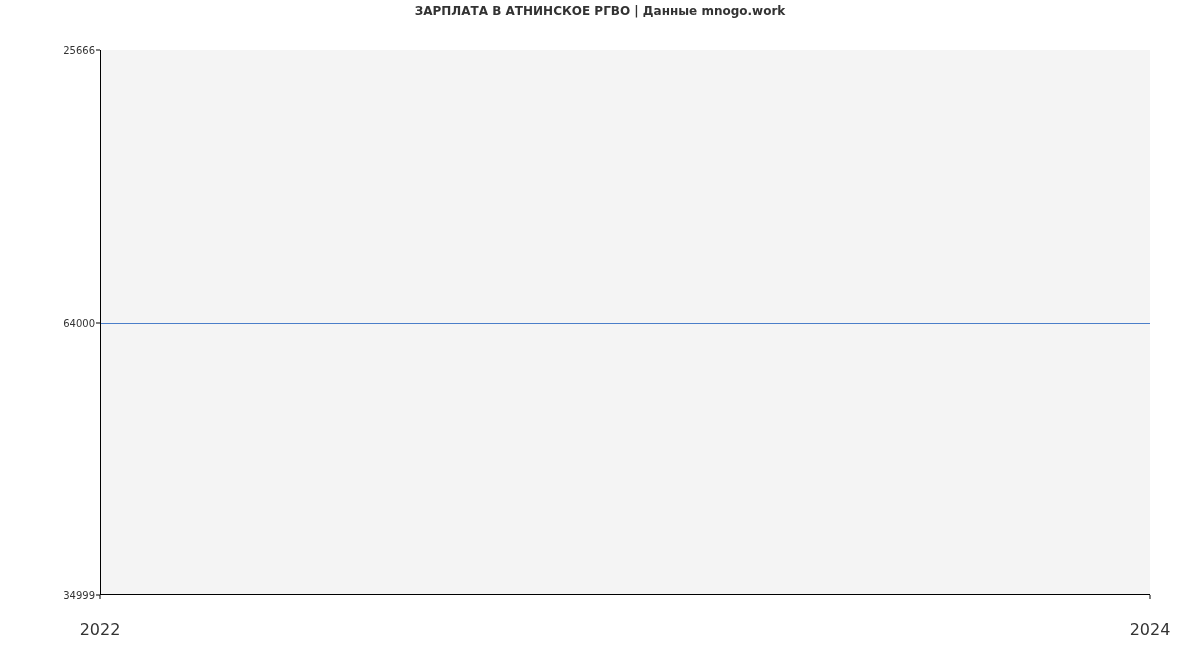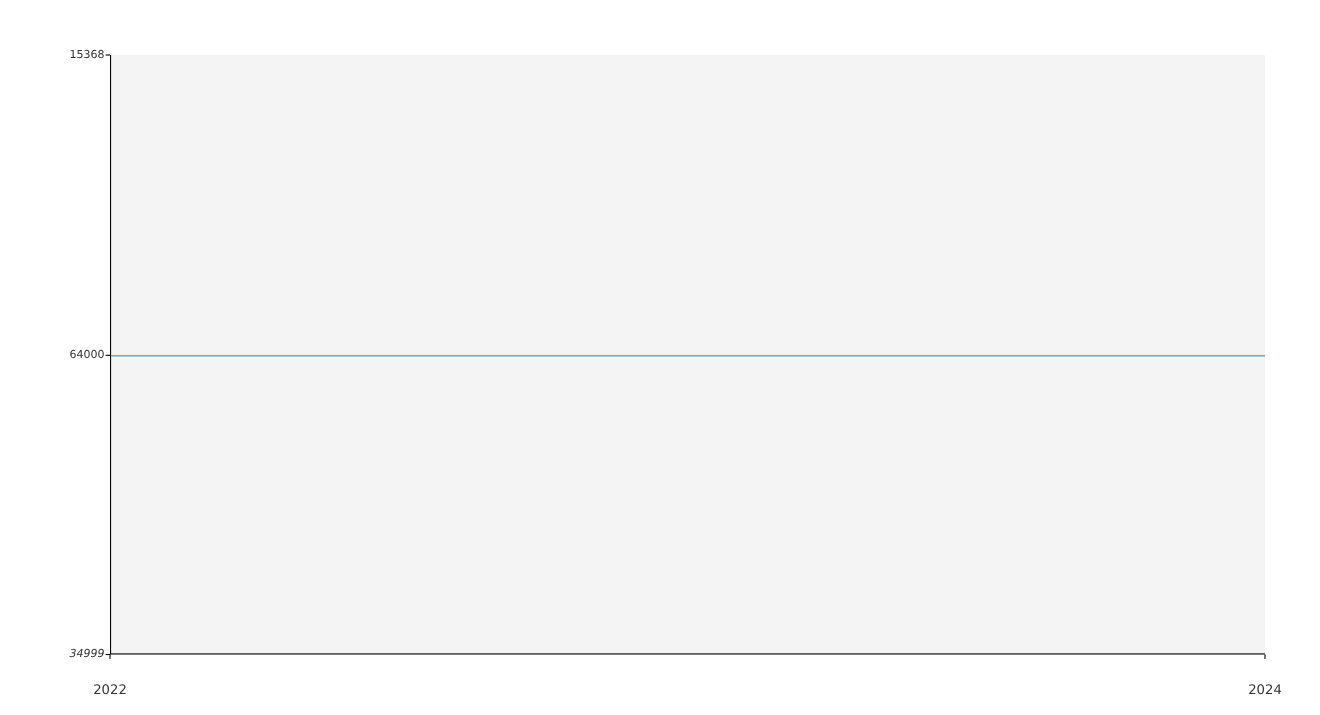--- a/index.html
+++ b/index.html
@@ -57,46 +57,47 @@
     position: absolute;
     left: 96px;
     width: 4px;
     height: 1px;
     background: #000;
     transform: translateY(-0.5px);
   }
   .x-tick {
     position: absolute;
     top: 620px;
-    font-size: 12px;
+    font-size: 16px;
     color: #333;
     transform: translateX(-50%);
   }
   .x-tick-mark {
     position: absolute;
     top: 595px;
     width: 1px;
     height: 4px;
     background: #000;
     transform: translateX(-0.5px);
   }
 </style>
 </head>
 <body>
 
 <div class="chart-wrap">
 
+  <div class="title">ЗАРПЛАТА В АТНИНСКОЕ РГВО | Данные mnogo.work</div>
 
-  <div class="y-tick" style="top:50px;">15368</div>
+  <div class="y-tick" style="top:50px;">25666</div>
   <div class="y-tick-mark" style="top:50px;"></div>
 
   <div class="y-tick" style="top:322.5px;">64000</div>
   <div class="y-tick-mark" style="top:322.5px;"></div>
 
-  <div class="y-tick" style="top:595px;font-style:italic;">34999</div>
+  <div class="y-tick" style="top:595px;">34999</div>
   <div class="y-tick-mark" style="top:595px;"></div>
 
   <div class="x-tick-mark" style="left:100px;"></div>
   <div class="x-tick" style="left:100px;">2022</div>
 
   <div class="x-tick-mark" style="left:1150px;"></div>
   <div class="x-tick" style="left:1150px;text-align:center;">2024</div>
 
   <div class="plot-area">
     <div class="data-line" style="top:272.5px;"></div>

